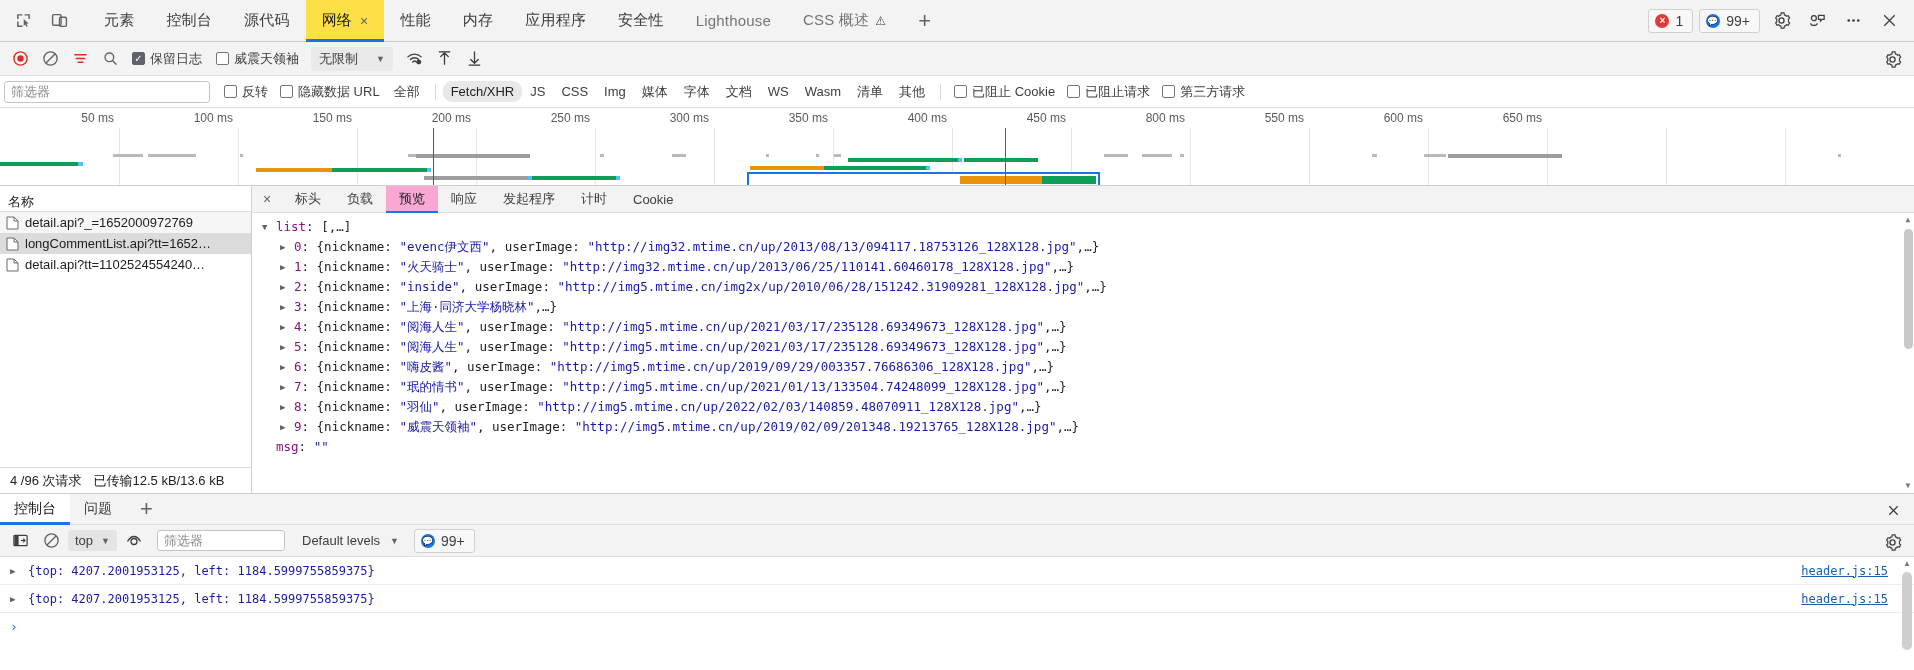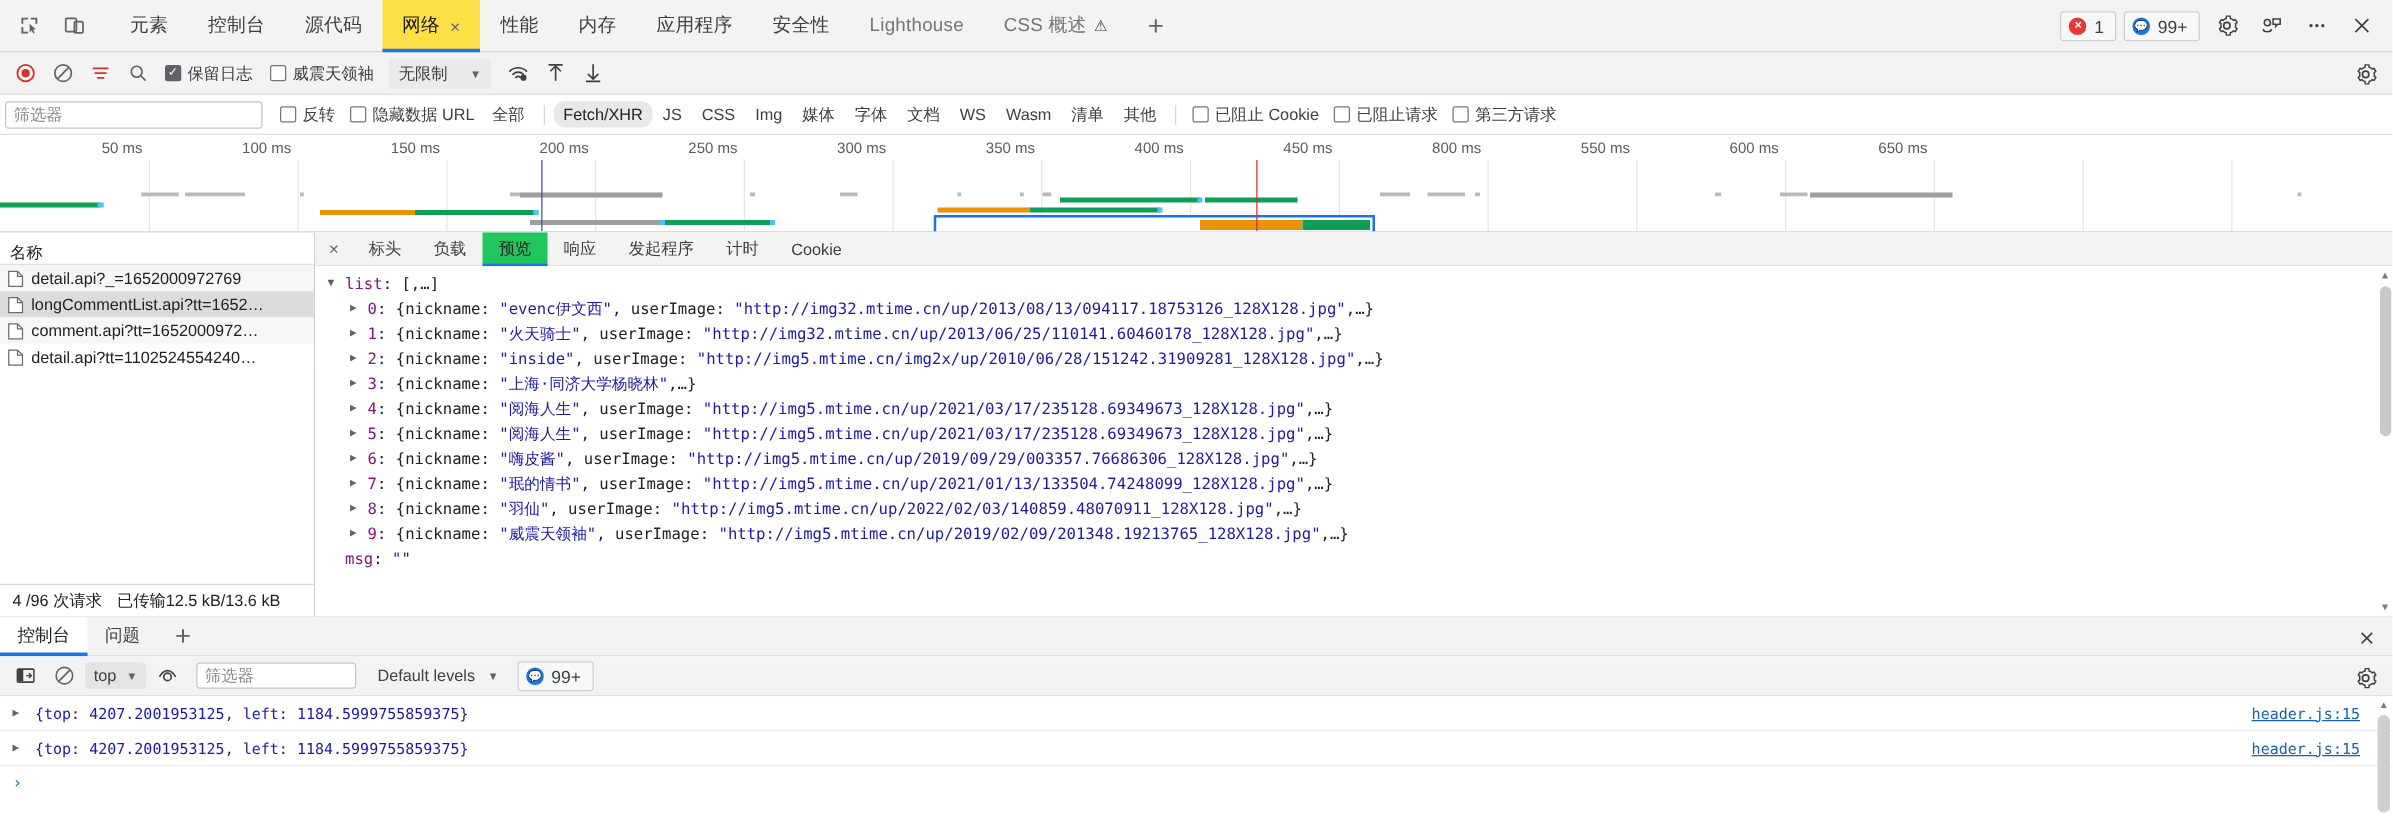--- a/index.html
+++ b/index.html
@@ -163,21 +163,21 @@
   .detailpanel { flex:1 1 auto; display:flex; flex-direction:column; min-width:0; background:#fff; position:relative;}
   .detailtabs {
     height: 27px; min-height:27px; display:flex; align-items:stretch;
     border-bottom:1px solid #e0e0e0; background:#f3f3f3;
   }
   .dclose { display:flex;align-items:center;justify-content:center; width:30px; color:#5f6368; font-size:14px; cursor:pointer;}
   .dtab {
     display:flex; align-items:center; padding: 0 13px;
     font-size: 13px; color:#3c4043; cursor:pointer; position:relative; white-space:nowrap;
   }
-  .dtab.active { background:#22c55e; color:#202124; }
+  .dtab.active { background:#f9a8d4; color:#202124; }
   .dtab.active::after { content:""; position:absolute; left:0;right:0;bottom:-1px;height:2px;background:#1a73e8;}
   .preview {
     flex:1 1 auto; overflow:hidden; position:relative;
     font-family: "DejaVu Sans Mono", "Liberation Mono", monospace;
     font-size: 12.5px; line-height: 20px;
     padding: 4px 0 0 0; background:#fff;
   }
   .jline { display:flex; align-items:flex-start; white-space:pre; padding-left: 10px; }
   .jline .tri { width: 14px; flex:0 0 14px; color:#5f6368; font-size:9px; line-height:20px; }
   .ind1 { padding-left: 28px; }
@@ -527,29 +527,20 @@
         </div>
         <div class="reqrow sel">
           <span class="fileicon">
             <svg width="13" height="14" viewBox="0 0 13 14">
                 <path d="M1 1h7l4 4v8H1z" fill="#fff" stroke="#6b6b6b" stroke-width="1"></path>
                 <path d="M8 1v4h4" fill="none" stroke="#6b6b6b" stroke-width="1"></path>
               </svg>
           </span>
           <span class="reqname">longCommentList.api?tt=1652…</span>
         </div>
-        <div class="reqrow">
-          <span class="fileicon">
-            <svg width="13" height="14" viewBox="0 0 13 14">
-                <path d="M1 1h7l4 4v8H1z" fill="#fff" stroke="#6b6b6b" stroke-width="1"></path>
-                <path d="M8 1v4h4" fill="none" stroke="#6b6b6b" stroke-width="1"></path>
-              </svg>
-          </span>
-          <span class="reqname">comment.api?tt=1652000972…</span>
-        </div>
         <div class="reqrow" style="background:#fff;">
           <span class="fileicon">
             <svg width="13" height="14" viewBox="0 0 13 14">
                 <path d="M1 1h7l4 4v8H1z" fill="#fff" stroke="#6b6b6b" stroke-width="1"></path>
                 <path d="M8 1v4h4" fill="none" stroke="#6b6b6b" stroke-width="1"></path>
               </svg>
           </span>
           <span class="reqname">detail.api?tt=1102524554240…</span>
         </div>
       </div>

